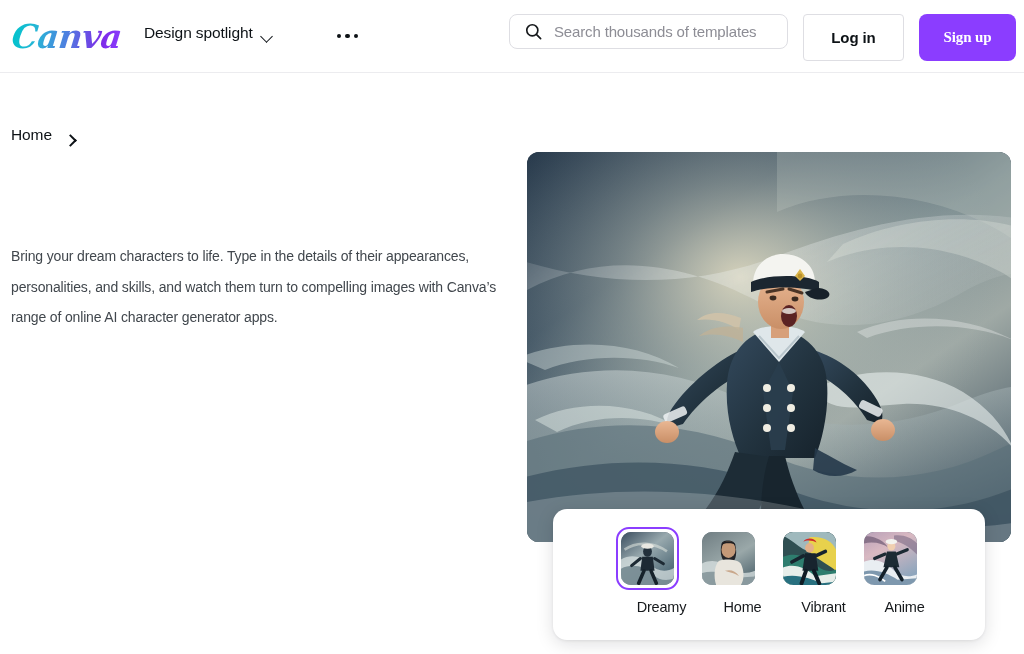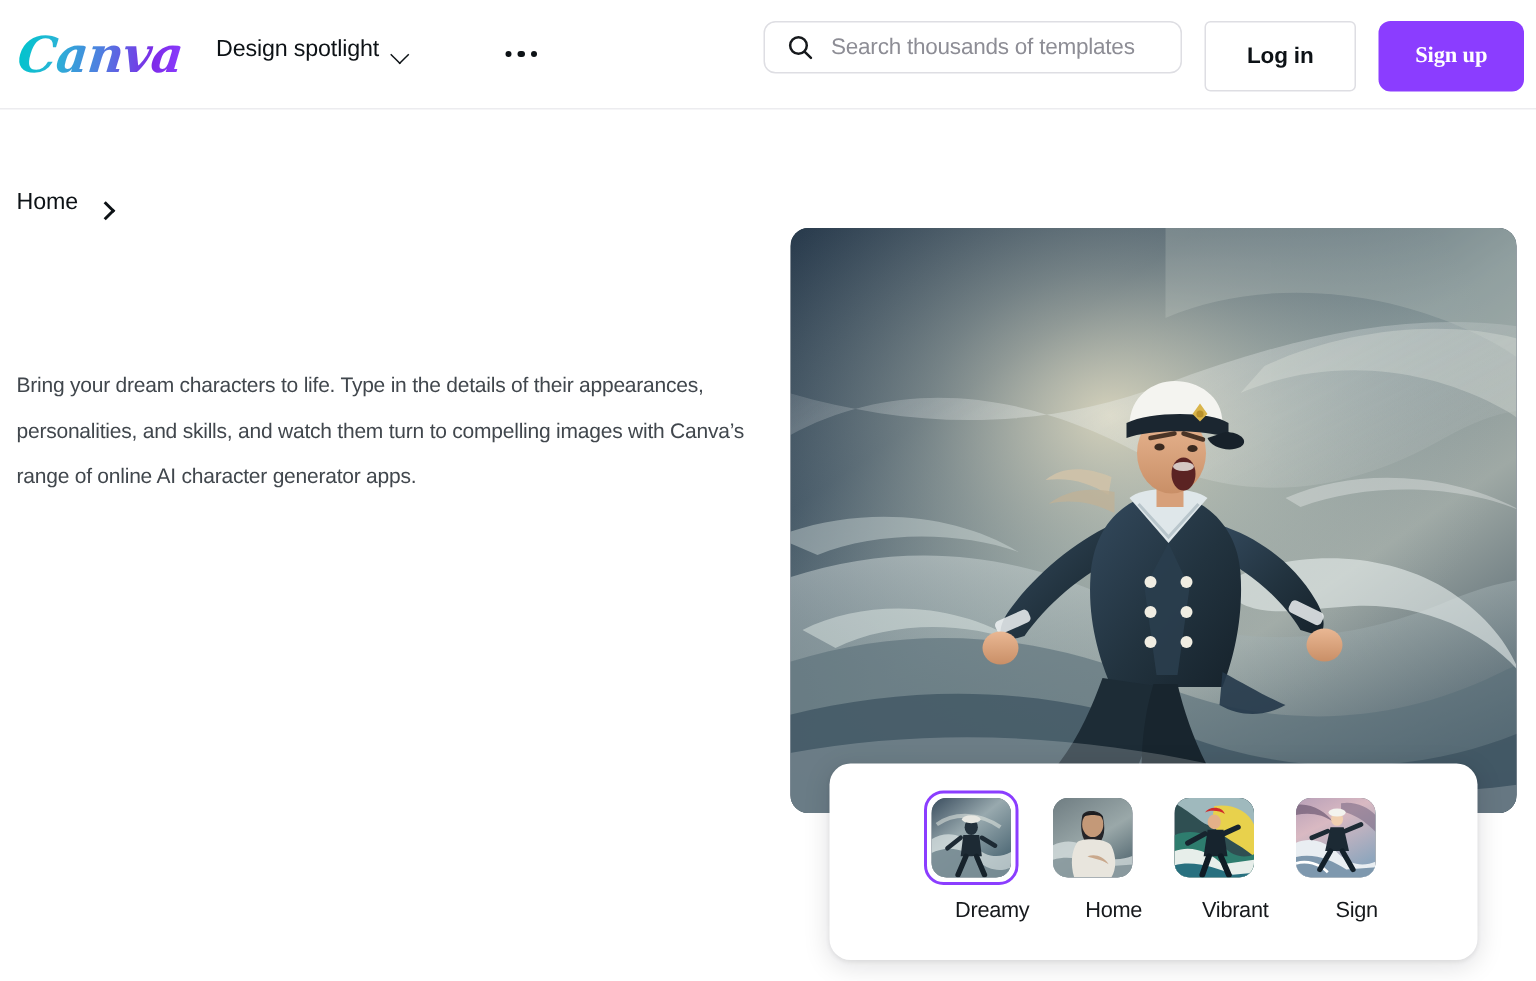--- a/index.html
+++ b/index.html
@@ -607,19 +607,19 @@
             <path d="M-4 46 C 10 40, 26 46, 38 54 L 64 52 L 64 64 L -4 64 Z" fill="#7e98ae"></path>
             <path d="M-2 50 C 8 46, 18 50, 24 56" stroke="#ffffff" stroke-width="2" fill="none"></path>
             <ellipse cx="31" cy="16" rx="4.5" ry="5" fill="#f0cfb0"></ellipse>
             <ellipse cx="31" cy="11" rx="6.5" ry="3" fill="#f3f3ee"></ellipse>
             <path d="M26 22 L 36 22 L 40 40 L 22 40 Z" fill="#1c2a34"></path>
             <path d="M24 25 L 12 30 M 37 25 L 49 20" stroke="#1c2a34" stroke-width="3.6" stroke-linecap="round"></path>
             <path d="M26 40 L 18 54 M 35 40 L 43 54" stroke="#13202a" stroke-width="4" stroke-linecap="round"></path>
           </svg>
         </div>
       </div>
-      <span class="style-label">Sign</span>
+      <span class="style-label">Anime</span>
     </div>
 
 
   </div>
 
 </div>
 
 </body></html>

